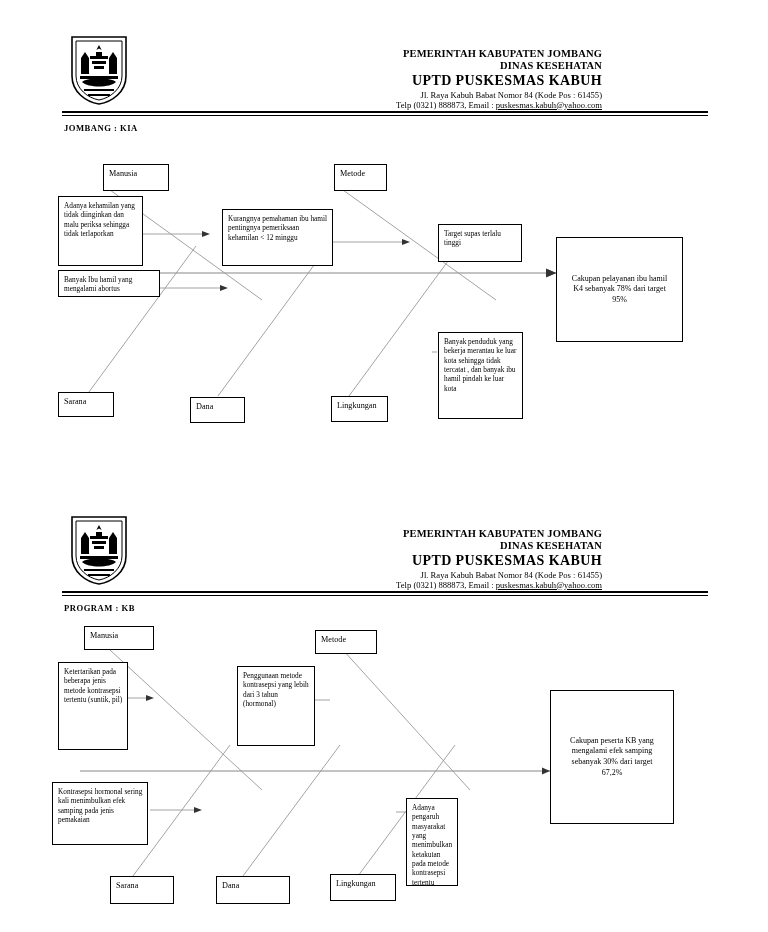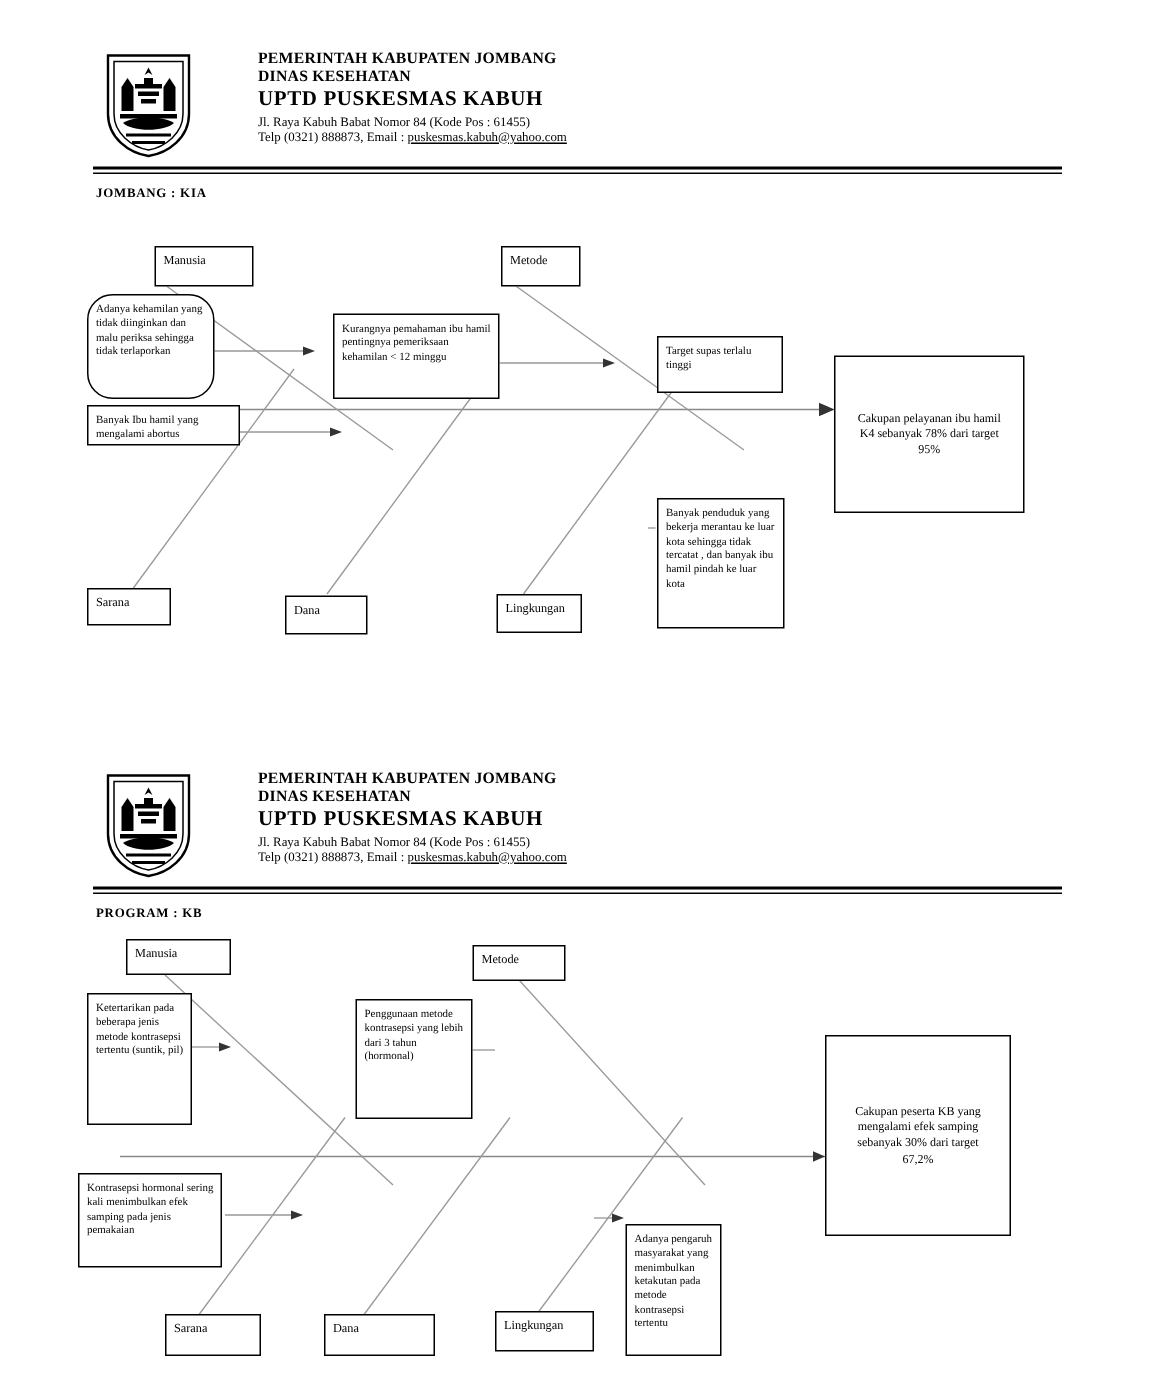--- a/index.html
+++ b/index.html
@@ -6,21 +6,21 @@
   body{
     width:768px;height:932px;position:relative;overflow:hidden;
     font-family:"Liberation Serif","DejaVu Serif",serif;
     color:#000;
   }
   .page{position:absolute;left:0;top:0;width:768px;height:932px;}
 
   
   .letterhead{position:absolute;left:62px;width:646px;}
   .lh-crest{position:absolute;left:6px;top:0;width:62px;height:72px;}
-  .lh-text{position:absolute;left:110px;top:0;width:430px;text-align:left;line-height:1.14;}
+  .lh-text{position:absolute;left:110px;top:14px;width:430px;text-align:right;line-height:1.14;}
   .lh-l1{font-size:10.5px;font-weight:bold;letter-spacing:.15px;}
   .lh-l2{font-size:10.5px;font-weight:bold;letter-spacing:.15px;}
   .lh-l3{font-size:14px;font-weight:bold;letter-spacing:.4px;margin-top:1px;}
   .lh-l4{font-size:8.6px;margin-top:2px;}
   .lh-l5{font-size:8.6px;}
   .lh-l5 .mail{text-decoration:underline;}
   .rule-thick{position:absolute;left:0;width:646px;height:2px;background:#000;}
   .rule-thin{position:absolute;left:0;width:646px;height:1px;background:#000;}
   .prog-label{position:absolute;font-size:8.6px;font-weight:bold;letter-spacing:.5px;}
 
@@ -97,21 +97,21 @@
 
       <polygon points="556,273 546,268.5 546,277.5" fill="#333"></polygon>
     </svg>
 
     <div class="bx cat" style="left:103px;top:164px;width:66px;height:27px;">Manusia</div>
     <div class="bx cat" style="left:334px;top:164px;width:53px;height:27px;">Metode</div>
     <div class="bx cat" style="left:58px;top:392px;width:56px;height:25px;">Sarana</div>
     <div class="bx cat" style="left:190px;top:397px;width:55px;height:26px;">Dana</div>
     <div class="bx cat" style="left:331px;top:396px;width:57px;height:26px;">Lingkungan</div>
 
-    <div class="bx" style="left:58px;top:196px;width:85px;height:70px;border-radius:17px;">Adanya kehamilan yang tidak diinginkan dan malu periksa sehingga tidak terlaporkan</div>
+    <div class="bx" style="left:58px;top:196px;width:85px;height:70px;">Adanya kehamilan yang tidak diinginkan dan malu periksa sehingga tidak terlaporkan</div>
     <div class="bx" style="left:58px;top:270px;width:102px;height:27px;">Banyak Ibu hamil yang mengalami abortus</div>
     <div class="bx" style="left:222px;top:209px;width:111px;height:57px;">Kurangnya pemahaman ibu hamil pentingnya pemeriksaan kehamilan &lt; 12 minggu</div>
     <div class="bx" style="left:438px;top:224px;width:84px;height:38px;">Target supas terlalu tinggi</div>
     <div class="bx" style="left:438px;top:332px;width:85px;height:87px;">Banyak penduduk yang bekerja merantau ke luar kota sehingga tidak tercatat , dan banyak ibu hamil pindah ke luar kota</div>
 
     <div class="bx effect" style="left:556px;top:237px;width:127px;height:105px;">Cakupan pelayanan ibu hamil K4 sebanyak 78% dari target 95%</div>
   </div>
 
   <div class="letterhead" style="top:514px;">
     <div class="lh-crest crest">
@@ -163,18 +163,18 @@
 
     <div class="bx cat" style="left:84px;top:626px;width:70px;height:24px;">Manusia</div>
     <div class="bx cat" style="left:315px;top:630px;width:62px;height:24px;">Metode</div>
     <div class="bx cat" style="left:110px;top:876px;width:64px;height:28px;">Sarana</div>
     <div class="bx cat" style="left:216px;top:876px;width:74px;height:28px;">Dana</div>
     <div class="bx cat" style="left:330px;top:874px;width:66px;height:27px;">Lingkungan</div>
 
     <div class="bx" style="left:58px;top:662px;width:70px;height:88px;">Ketertarikan pada beberapa jenis metode kontrasepsi tertentu (suntik, pil)</div>
     <div class="bx" style="left:237px;top:666px;width:78px;height:80px;">Penggunaan metode kontrasepsi yang lebih dari 3 tahun (hormonal)</div>
     <div class="bx" style="left:52px;top:782px;width:96px;height:63px;">Kontrasepsi hormonal sering kali menimbulkan efek samping pada jenis pemakaian</div>
-    <div class="bx" style="left:417px;top:798px;width:64px;height:88px;margin-top:18px;">Adanya pengaruh masyarakat yang menimbulkan ketakutan pada metode kontrasepsi tertentu</div>
+    <div class="bx" style="left:406px;top:798px;width:52px;height:88px;">Adanya pengaruh masyarakat yang menimbulkan ketakutan pada metode kontrasepsi tertentu</div>
 
     <div class="bx effect" style="left:550px;top:690px;width:124px;height:134px;">Cakupan peserta KB yang mengalami efek samping sebanyak 30% dari target 67,2%</div>
   </div>
 
 </div>
 
 </body></html>

